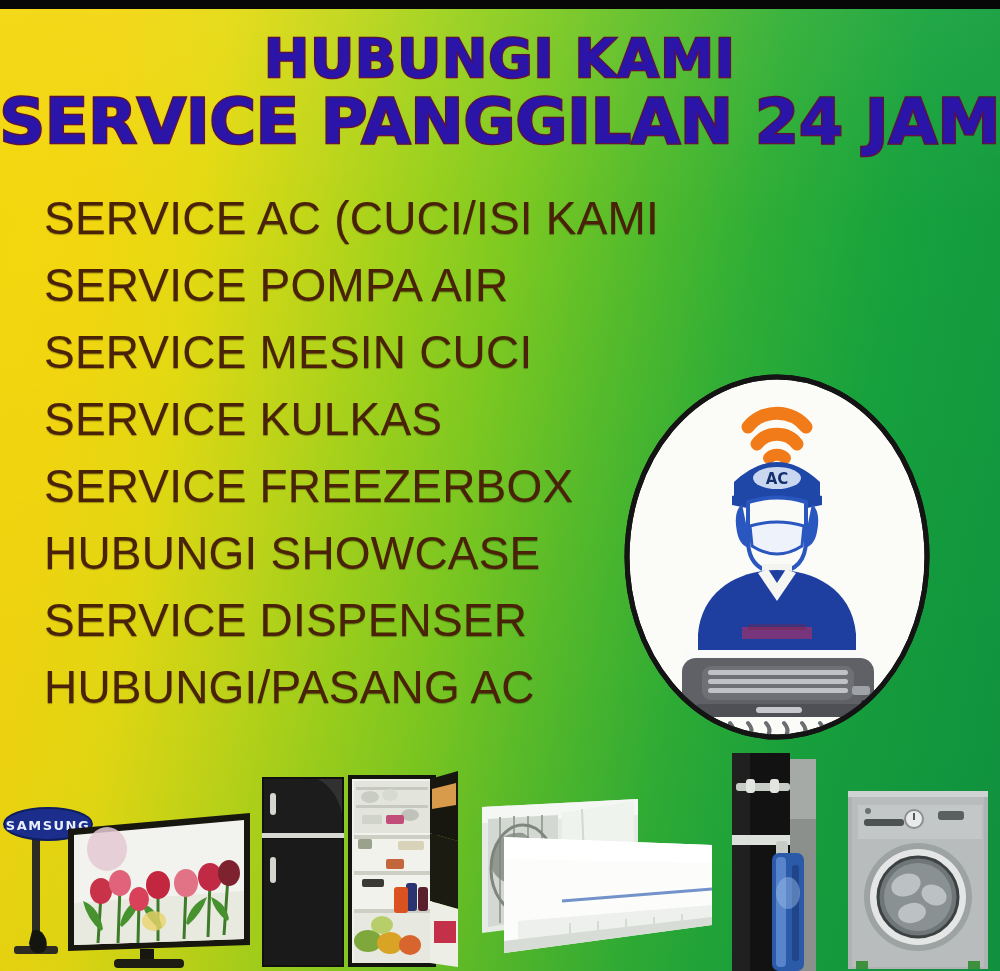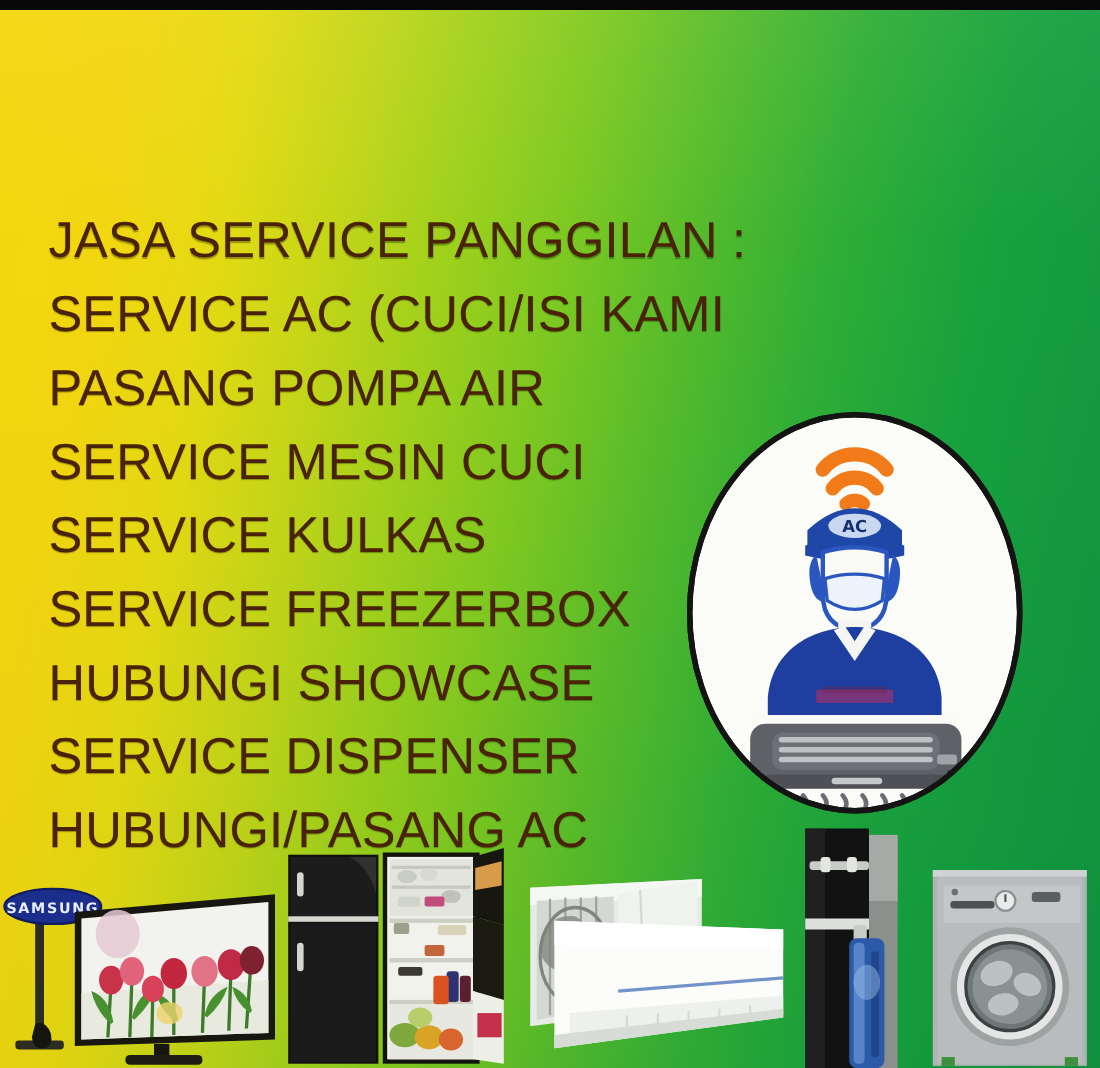--- a/index.html
+++ b/index.html
@@ -105,25 +105,28 @@
 </style>
 </head>
 <body>
 
 <div id="poster">
 
   <div class="topbar"></div>
 
   <div class="canvas">
 
+    <div class="headline">
+      <div class="hl1">HUBUNGI KAMI</div>
+      <div class="hl2">SERVICE PANGGILAN 24 JAM</div>
+    </div>
 
     <div class="services">
-      <div class="svc">JASA SERVICE PANGGILAN :</div>
       <div class="svc">SERVICE AC (CUCI/ISI KAMI</div>
-      <div class="svc">PASANG POMPA AIR</div>
+      <div class="svc">SERVICE POMPA AIR</div>
       <div class="svc">SERVICE MESIN CUCI</div>
       <div class="svc">SERVICE KULKAS</div>
       <div class="svc">SERVICE FREEZERBOX</div>
       <div class="svc">HUBUNGI SHOWCASE</div>
       <div class="svc">SERVICE DISPENSER</div>
       <div class="svc">HUBUNGI/PASANG AC</div>
     </div>
 
     <div class="logo">
       <svg viewBox="0 0 306 366" width="306" height="366">

